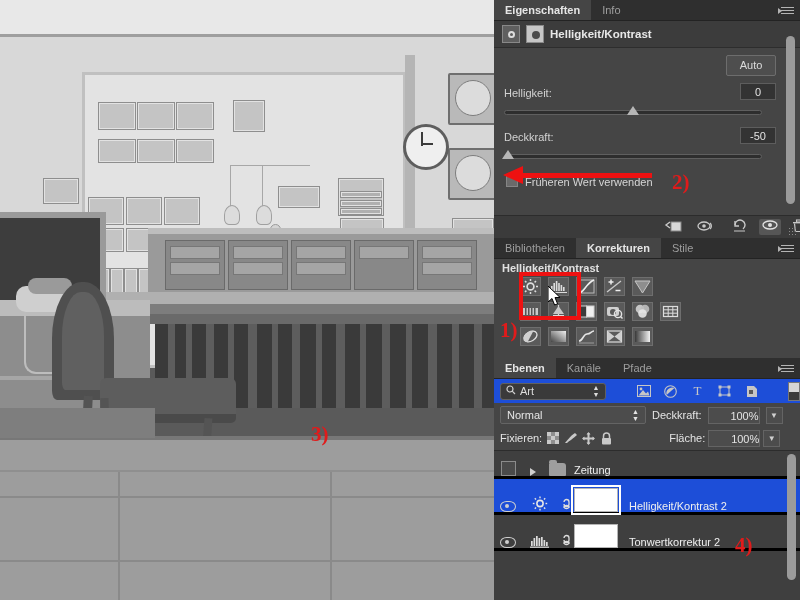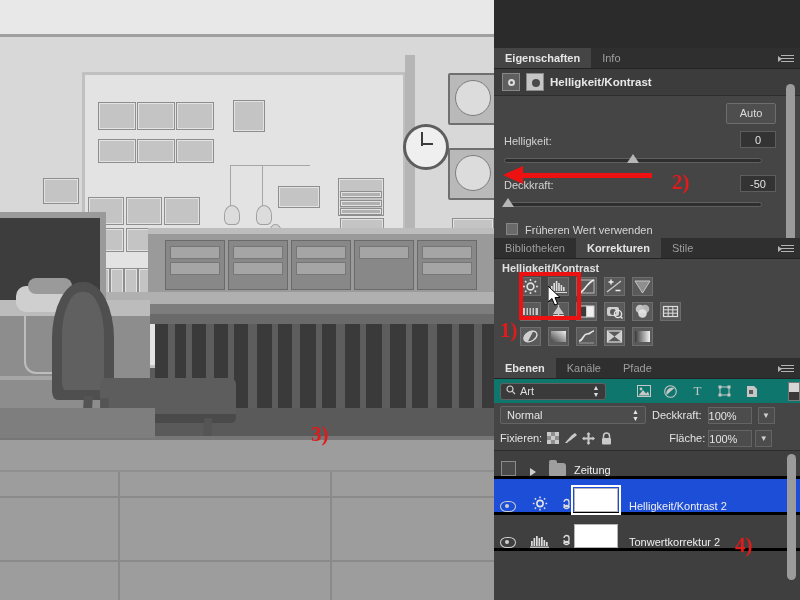--- a/index.html
+++ b/index.html
@@ -41,21 +41,21 @@
        background:#2f2f2f;}
   .tab.active{background:#454545;color:#e6e6e6;font-weight:bold;}
   .menuicon{position:absolute;right:6px;top:5px;width:16px;height:11px;}
   .menuicon i{display:block;height:1px;background:#b4b4b4;margin:2px 0 2px 3px;width:13px;}
   .menuicon .ar{position:absolute;left:0;top:3px;width:0;height:0;
                 border-left:4px solid #b4b4b4;border-top:3px solid transparent;border-bottom:3px solid transparent;}
 
   .bodyarea{background:#454545;position:relative;}
 
   
-  #props{top:0;height:238px;margin-top:48px;}
+  #props{top:0;height:238px;}
   .prophdr{height:26px;display:flex;align-items:center;gap:6px;padding-left:8px;
            background:#3c3c3c;border-bottom:1px solid #2d2d2d;}
   .adjicon{width:18px;height:18px;background:#6e6e6e;border:1px solid #888;
            position:relative;box-sizing:border-box;}
   .sunico{background:#5f5f5f;}
   .sunico::after{content:"";position:absolute;left:5px;top:5px;width:7px;height:7px;
                  border-radius:50%;border:2px solid #ddd;box-sizing:border-box;}
   .maskico{width:18px;height:18px;background:#c6c6c6;border:1px solid #8a8a8a;box-sizing:border-box;position:relative;}
   .maskico::after{content:"";position:absolute;left:5px;top:5px;width:8px;height:8px;border-radius:50%;background:#4a4a4a;}
   .prophdr .ttl{font-weight:bold;color:#e8e8e8;font-size:11.5px;}
@@ -86,30 +86,30 @@
   #adj{top:238px;height:120px;}
   .adjtitle{position:absolute;left:8px;top:3px;font-size:11px;font-weight:bold;color:#e0e0e0;}
   .adjgrid{position:absolute;left:26px;top:18px;}
   .arow{display:flex;gap:7px;margin-bottom:6px;}
   .ai{width:21px;height:19px;background:#5a5a5a;border:1px solid #6e6e6e;box-sizing:border-box;
       position:relative;overflow:hidden;}
   .ai svg{display:block;}
 
   
   #layers{top:358px;height:242px;}
-  .lrow1{height:24px;display:flex;align-items:center;padding-left:6px;gap:12px;background:#0f766e;}
+  .lrow1{height:24px;display:flex;align-items:center;padding-left:6px;gap:12px;background:#1d4ed8;}
   .filterbox{width:110px;height:17px;background:#3a3a3a;border:1px solid #616161;border-radius:3px;
              display:flex;align-items:center;gap:4px;padding:0 5px;box-sizing:border-box;color:#ddd;font-size:11px;}
   .ftico{width:16px;height:15px;display:flex;align-items:center;justify-content:center;color:#c6c6c6;font-size:11px;}
   .lrow2{height:24px;display:flex;align-items:center;padding-left:6px;gap:6px;}
   .blendsel{width:146px;height:18px;background:#4c4c4c;border:1px solid #646464;border-radius:2px;
             display:flex;align-items:center;padding:0 6px;box-sizing:border-box;color:#e4e4e4;font-size:11px;
             justify-content:space-between;}
-  .opacbox{width:44px;height:17px;background:#4c4c4c;border:1px solid #646464;color:#e4e4e4;font-size:11px;
-           text-align:left;line-height:17px;box-sizing:border-box;}
+  .opacbox{width:52px;height:17px;background:#4c4c4c;border:1px solid #646464;color:#e4e4e4;font-size:11px;
+           text-align:right;line-height:17px;box-sizing:border-box;}
   .stepper{width:17px;height:17px;background:#4c4c4c;border:1px solid #646464;box-sizing:border-box;
            display:flex;align-items:center;justify-content:center;color:#cfcfcf;font-size:8px;}
   .lrow3{height:22px;display:flex;align-items:center;padding-left:6px;gap:3px;}
   .lockico{width:15px;height:14px;display:flex;align-items:center;justify-content:center;color:#c9c9c9;font-size:11px;}
 
   .layerlist{position:absolute;left:0;top:92px;width:306px;height:150px;background:#3f3f3f;
              border-top:1px solid #2c2c2c;overflow:hidden;}
   .layer{height:33px;display:flex;align-items:flex-end;border-bottom:3px solid #000000;position:relative;}
   .layer.sel{background:#1d4ed8;}
   .eyecell{width:28px;display:flex;align-items:center;justify-content:center;}

